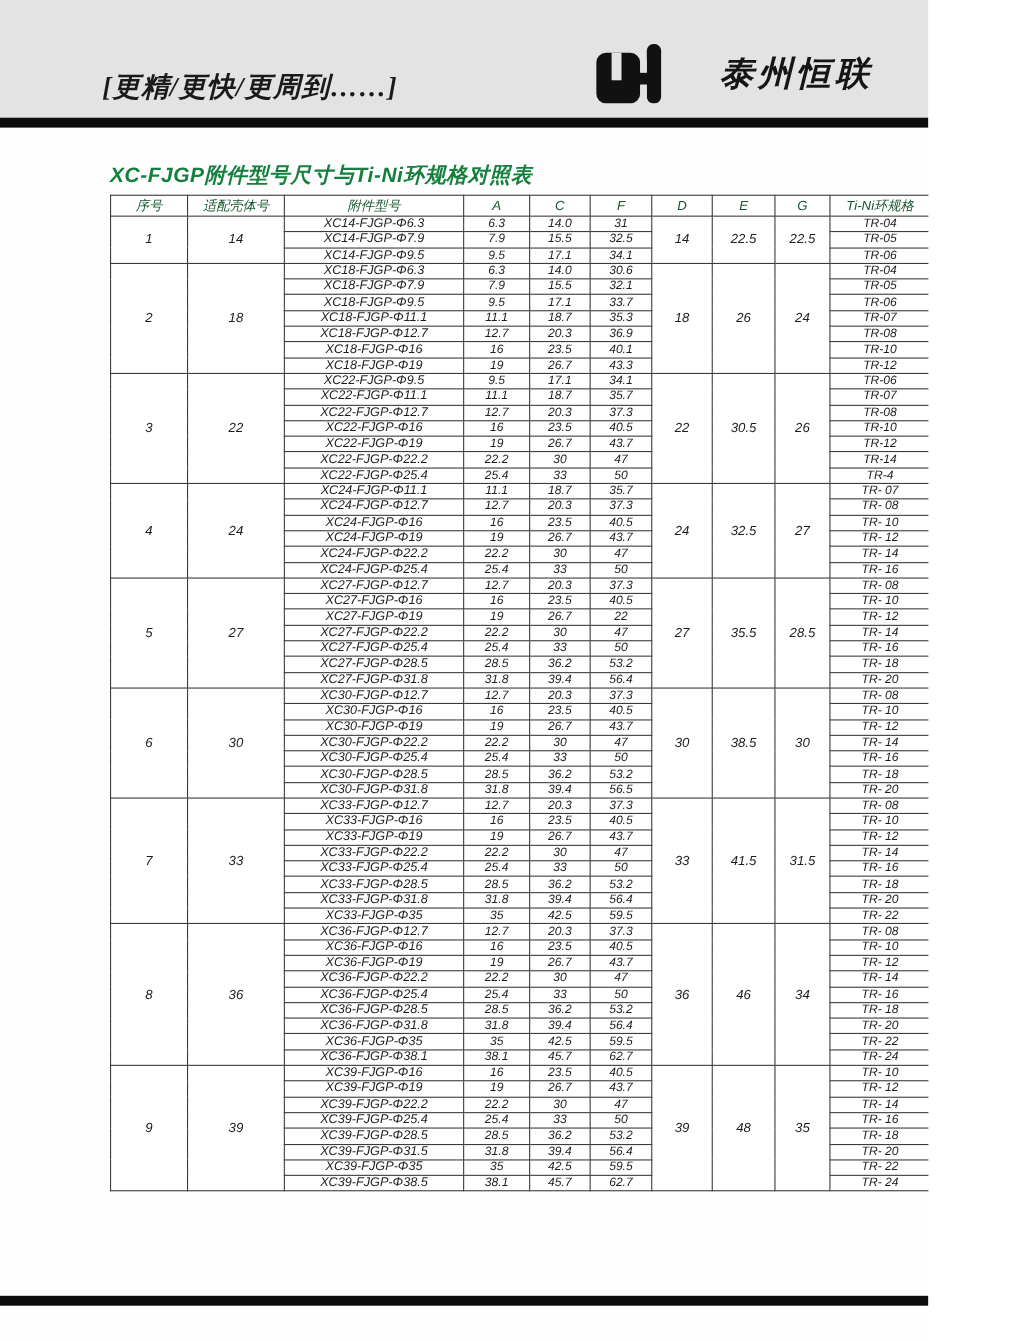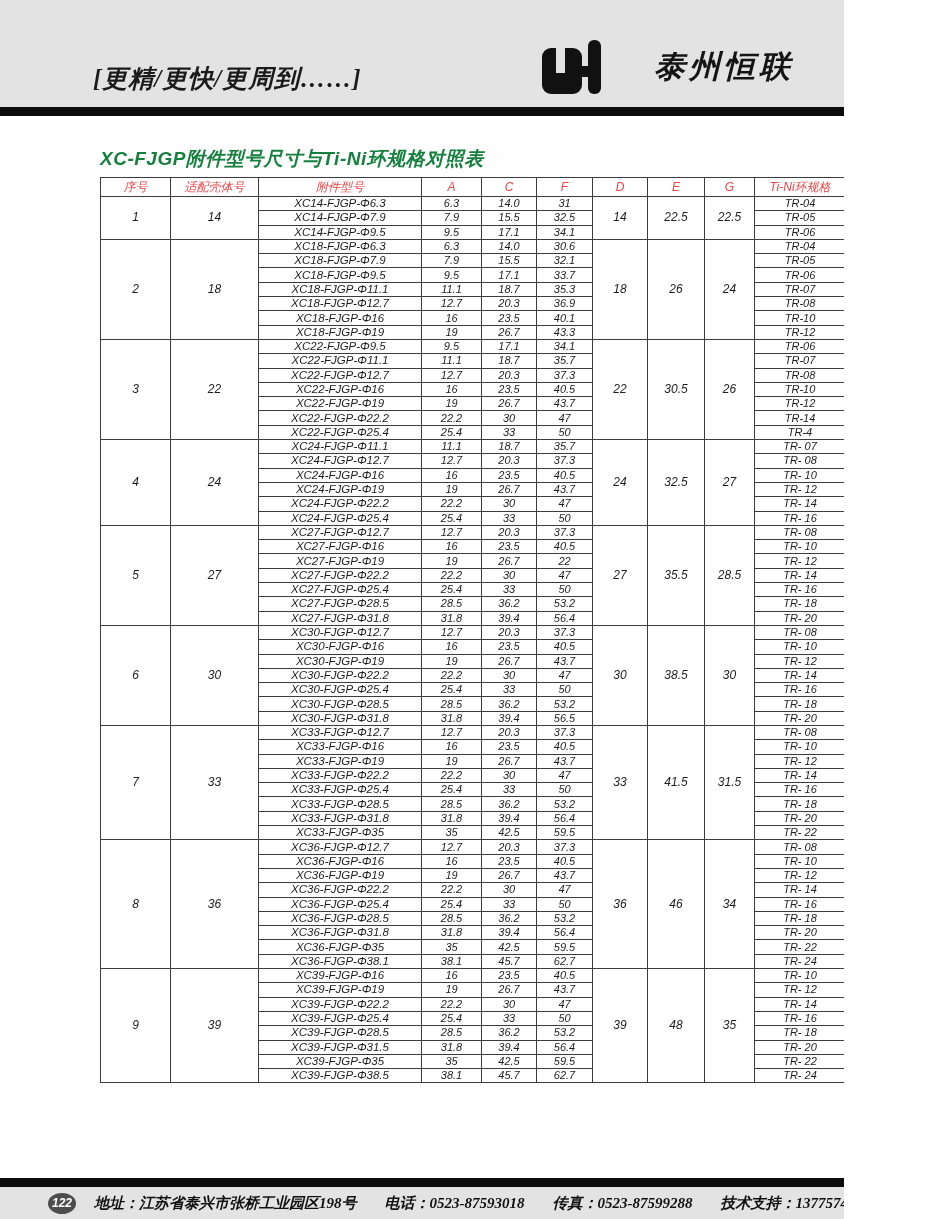--- a/index.html
+++ b/index.html
@@ -34,21 +34,21 @@
     font-size:19px; font-weight:bold; color:#15803d; letter-spacing:0.5px;
   }
   table.spec-table {
     border-collapse:collapse; margin-left:100px; width:745px; table-layout:fixed;
     background:#fff;
   }
   .spec-table th, .spec-table td {
     border:1px solid #3c3c3c; text-align:center; vertical-align:middle;
     padding:0; overflow:hidden; white-space:nowrap;
   }
-  .spec-table th { font-size:12px; font-weight:normal; height:19px; color:#ef4444; }
+  .spec-table th { font-size:12px; font-weight:normal; height:19px; color:#14532d; }
   .spec-table td { font-size:11px; height:14.3px; line-height:13px; color:#1d1d1d; }
   .spec-table td.model-cell { font-size:11.5px; }
   .spec-table td.seq-cell, .spec-table td.shell-cell,
   .spec-table td.dim-d-cell, .spec-table td.dim-e-cell, .spec-table td.dim-g-cell { font-size:12px; }
 
   
   .rule-bottom { position:absolute; bottom:32px; left:0; width:100%; height:9px; background:#0c0c0c; }
   .footer {
     position:absolute; bottom:0; left:0; width:100%; height:32px; background:#e3e3e3;
     display:flex; align-items:center; gap:28px; padding-left:48px;
@@ -596,21 +596,14 @@
             <td class="dim-c-cell">45.7</td>
             <td class="dim-f-cell">62.7</td>
             <td class="tr-spec-cell">TR- 24</td>
           </tr>
         </tbody>
     </table>
   </main>
 
   <div class="rule-bottom"></div>
 
-  <footer class="footer">
-    <span class="page-badge">122</span>
-    <span class="footer-item">地址：江苏省泰兴市张桥工业园区198号</span>
-    <span class="footer-item">电话：0523-87593018</span>
-    <span class="footer-item">传真：0523-87599288</span>
-    <span class="footer-item">技术支持：13775743687</span>
-  </footer>
 
 </div>
 
 </body></html>

